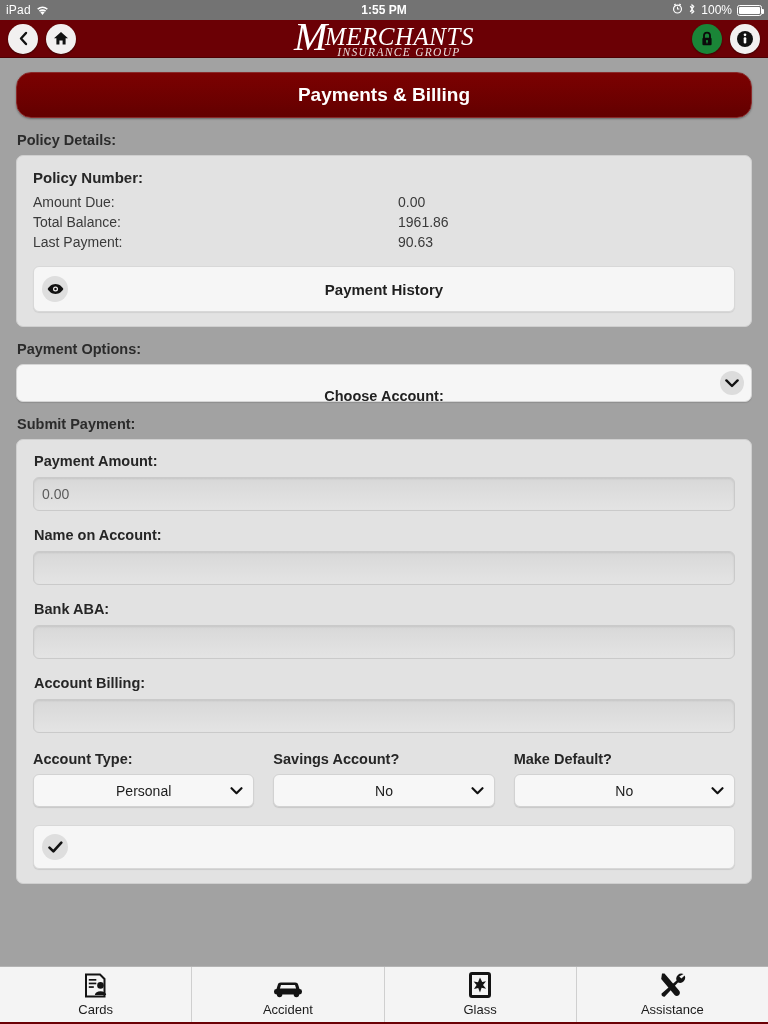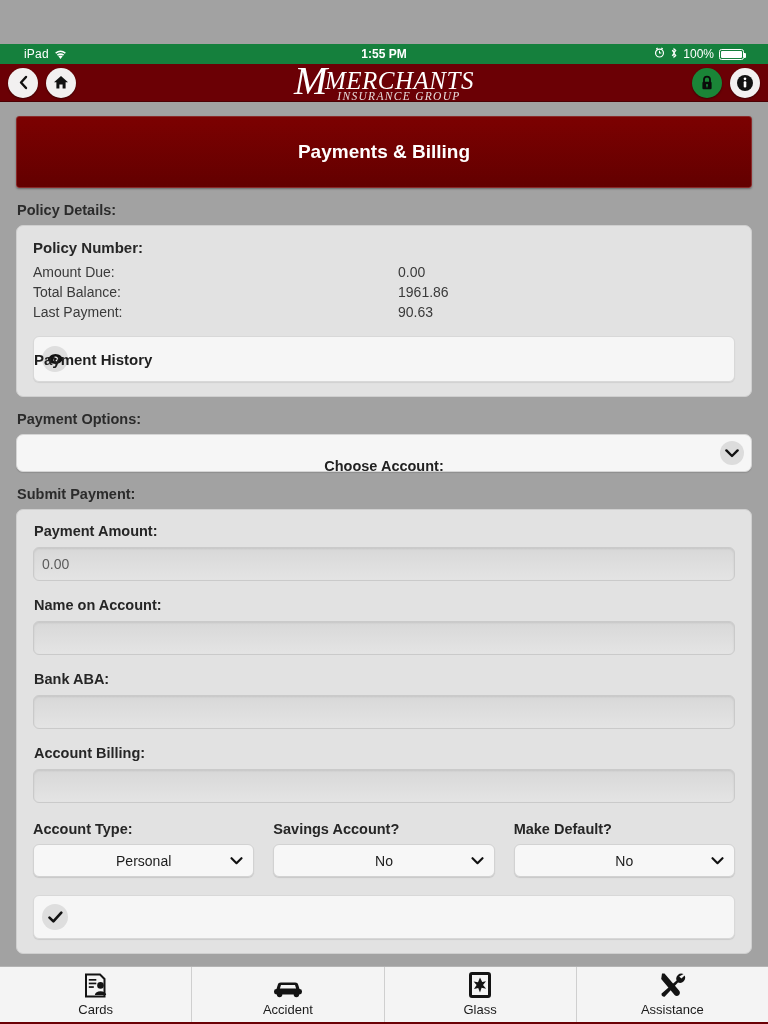--- a/index.html
+++ b/index.html
@@ -21,29 +21,28 @@
     width: 768px;
     height: 1024px;
     display: flex;
     flex-direction: column;
     background: #a2a2a2;
   }
 
   
   .statusbar {
     height: 20px;
-    background: #15803d;
+    background: #737373;
     color: #ffffff;
     display: flex;
     align-items: center;
     font-size: 12px;
-    padding: 0 24px;
+    padding: 0 6px;
     flex: none;
     position: relative;
-    margin-top: 44px;
   }
   .sb-left { display: flex; align-items: center; gap: 5px; }
   .sb-device { font-size: 12px; letter-spacing: .2px; }
   .wifi-ico { display: inline-block; width: 13px; height: 11px; position: relative; }
   .wifi-ico svg { display: block; }
   .sb-center {
     position: absolute;
     left: 0; right: 0;
     text-align: center;
     font-size: 12px;
@@ -155,22 +154,22 @@
     padding: 14px 16px 0 16px;
   }
 
   .page-title {
     background: #760000;
     background: linear-gradient(#7c0101, #630000);
     color: #ffffff;
     font-size: 19px;
     font-weight: bold;
     text-align: center;
-    padding: 24px 0;
-    border-radius: 3px;
+    padding: 11px 0;
+    border-radius: 15px;
     border: 1px solid #8a2a2a;
     box-shadow: 0 1px 2px rgba(0,0,0,.35);
   }
 
   .section-label {
     font-size: 14.5px;
     font-weight: bold;
     color: #2b2b2b;
     margin: 14px 0 7px 1px;
   }
@@ -215,20 +214,21 @@
     background: #dedede;
     margin-left: 8px;
     display: flex;
     align-items: center;
     justify-content: center;
     flex: none;
   }
   .rowbtn .rowlabel {
     position: absolute;
     left: 0; right: 0;
+    text-align: center;
     font-size: 15px;
     font-weight: bold;
     color: #1f1f1f;
     pointer-events: none;
   }
 
   .bigselect {
     background: #f6f6f6;
     border: 1px solid #d5d5d5;
     border-radius: 7px;

